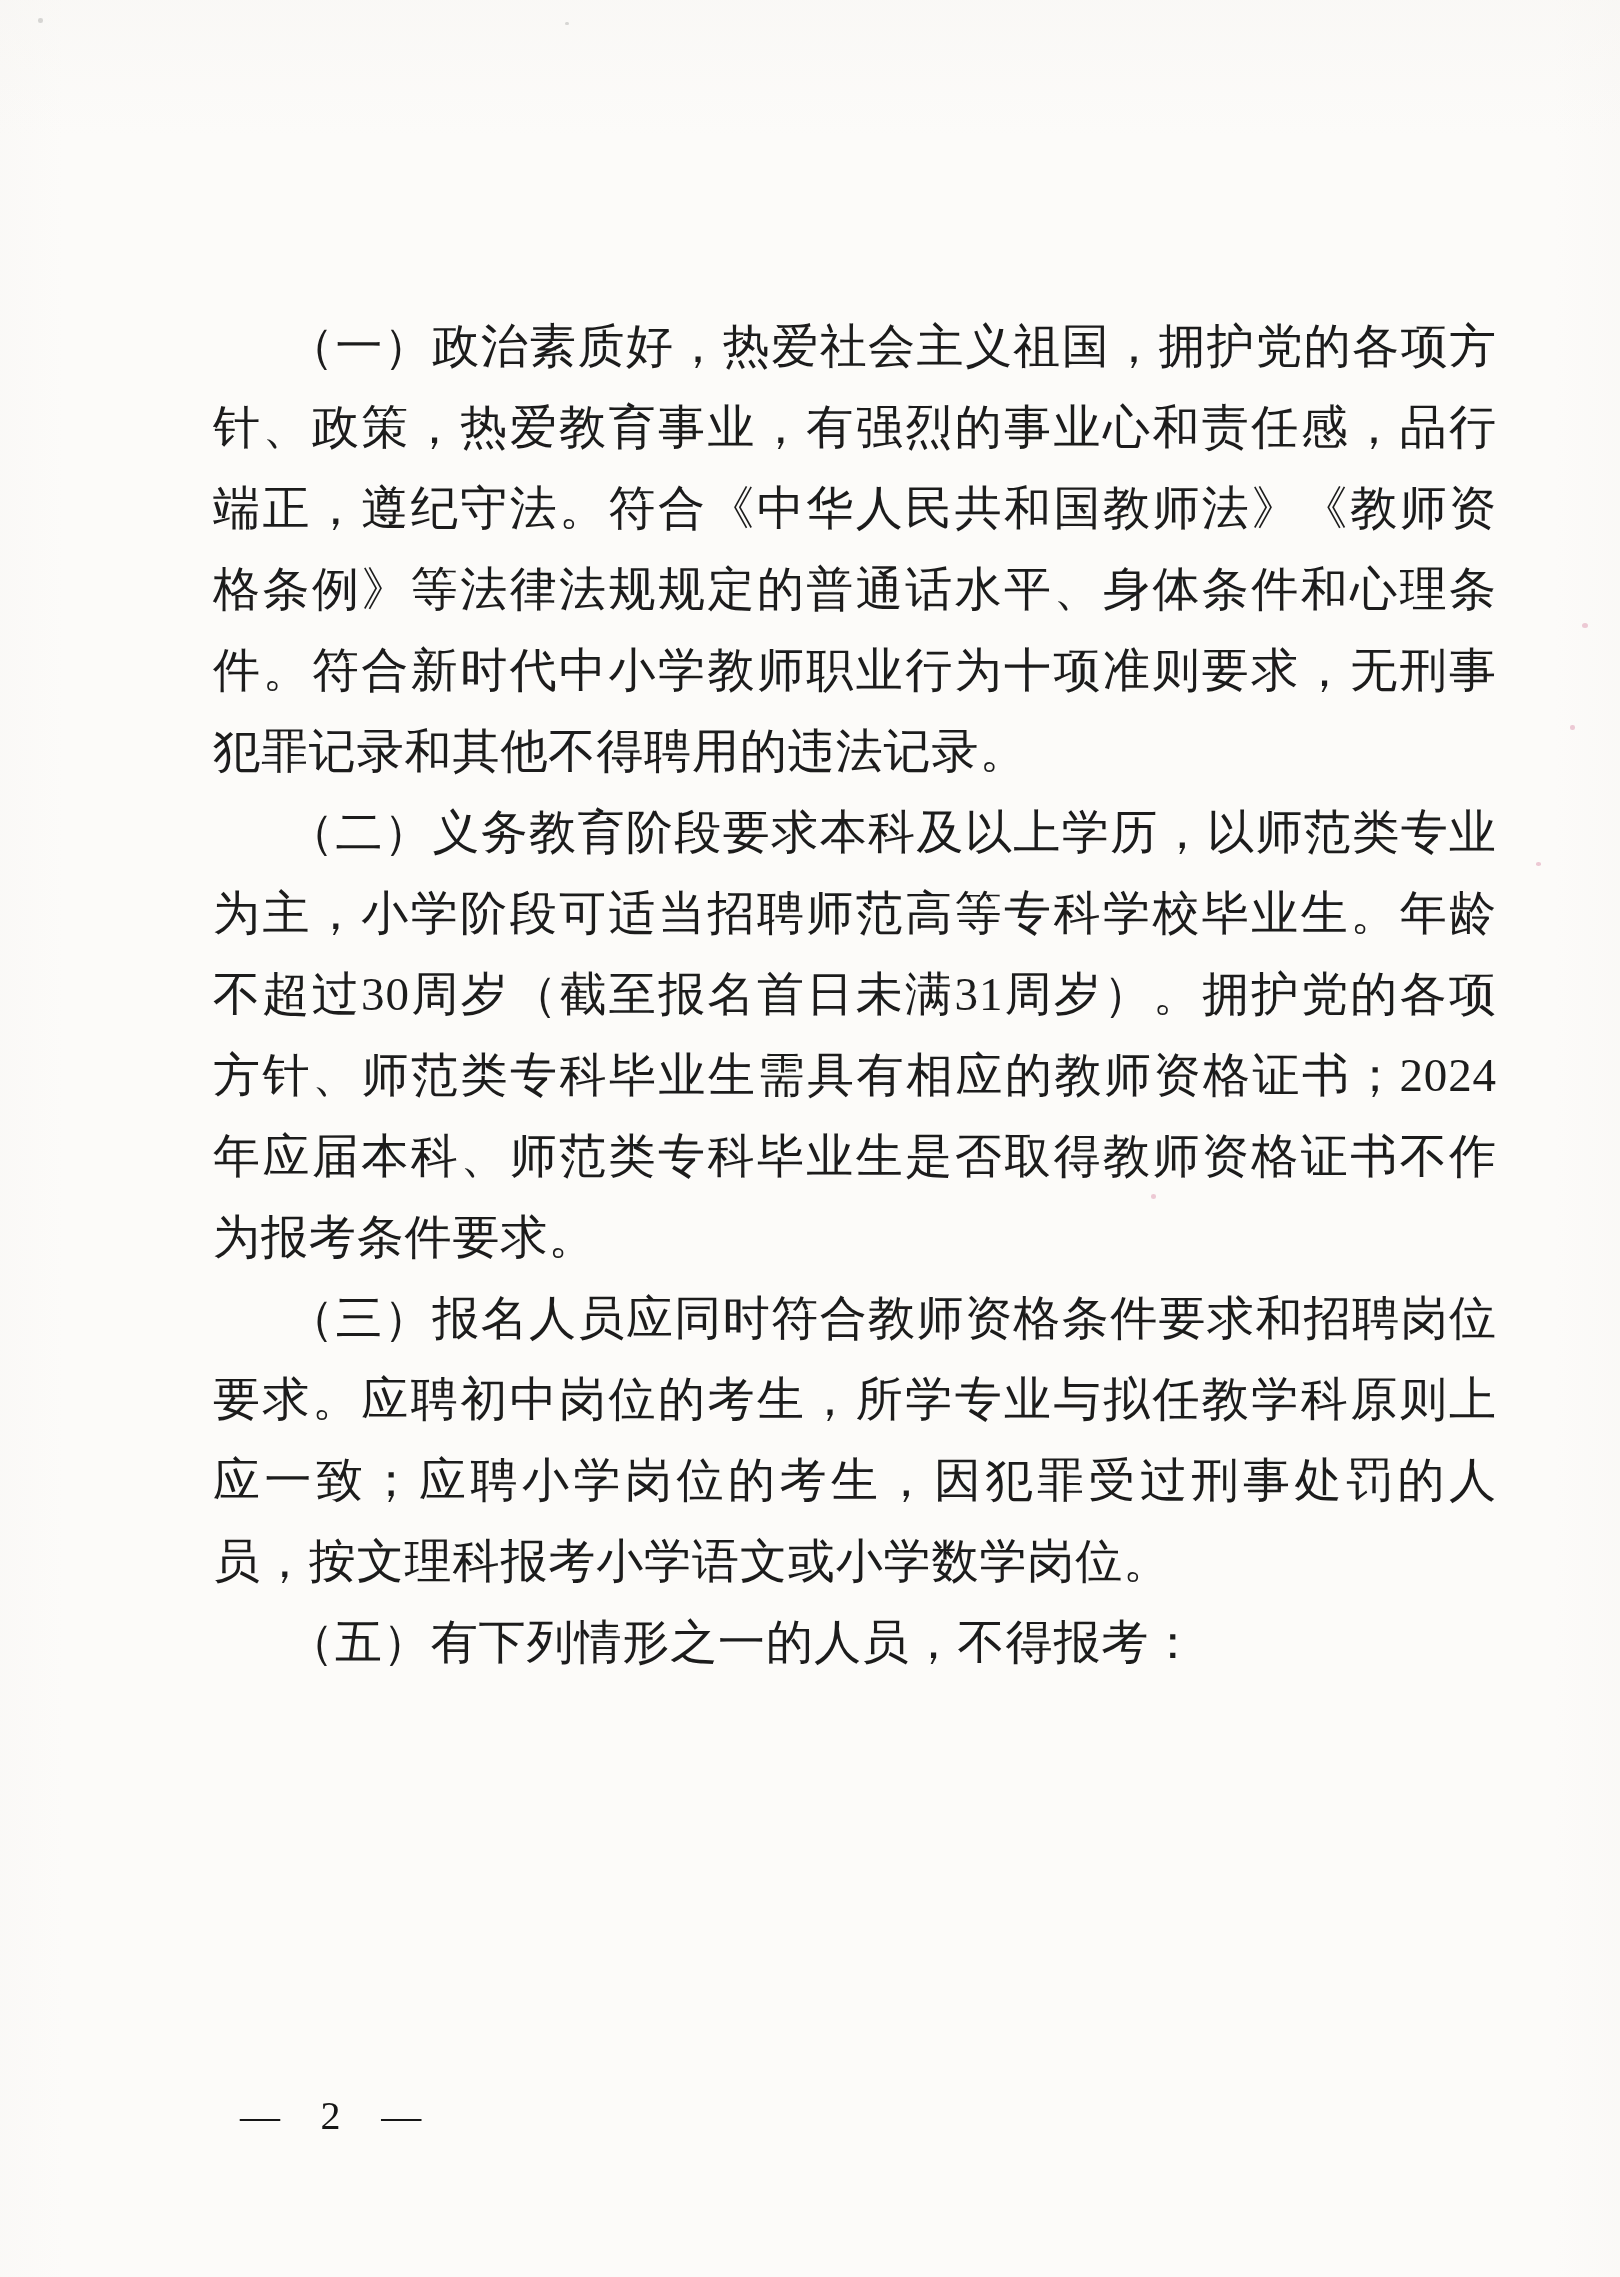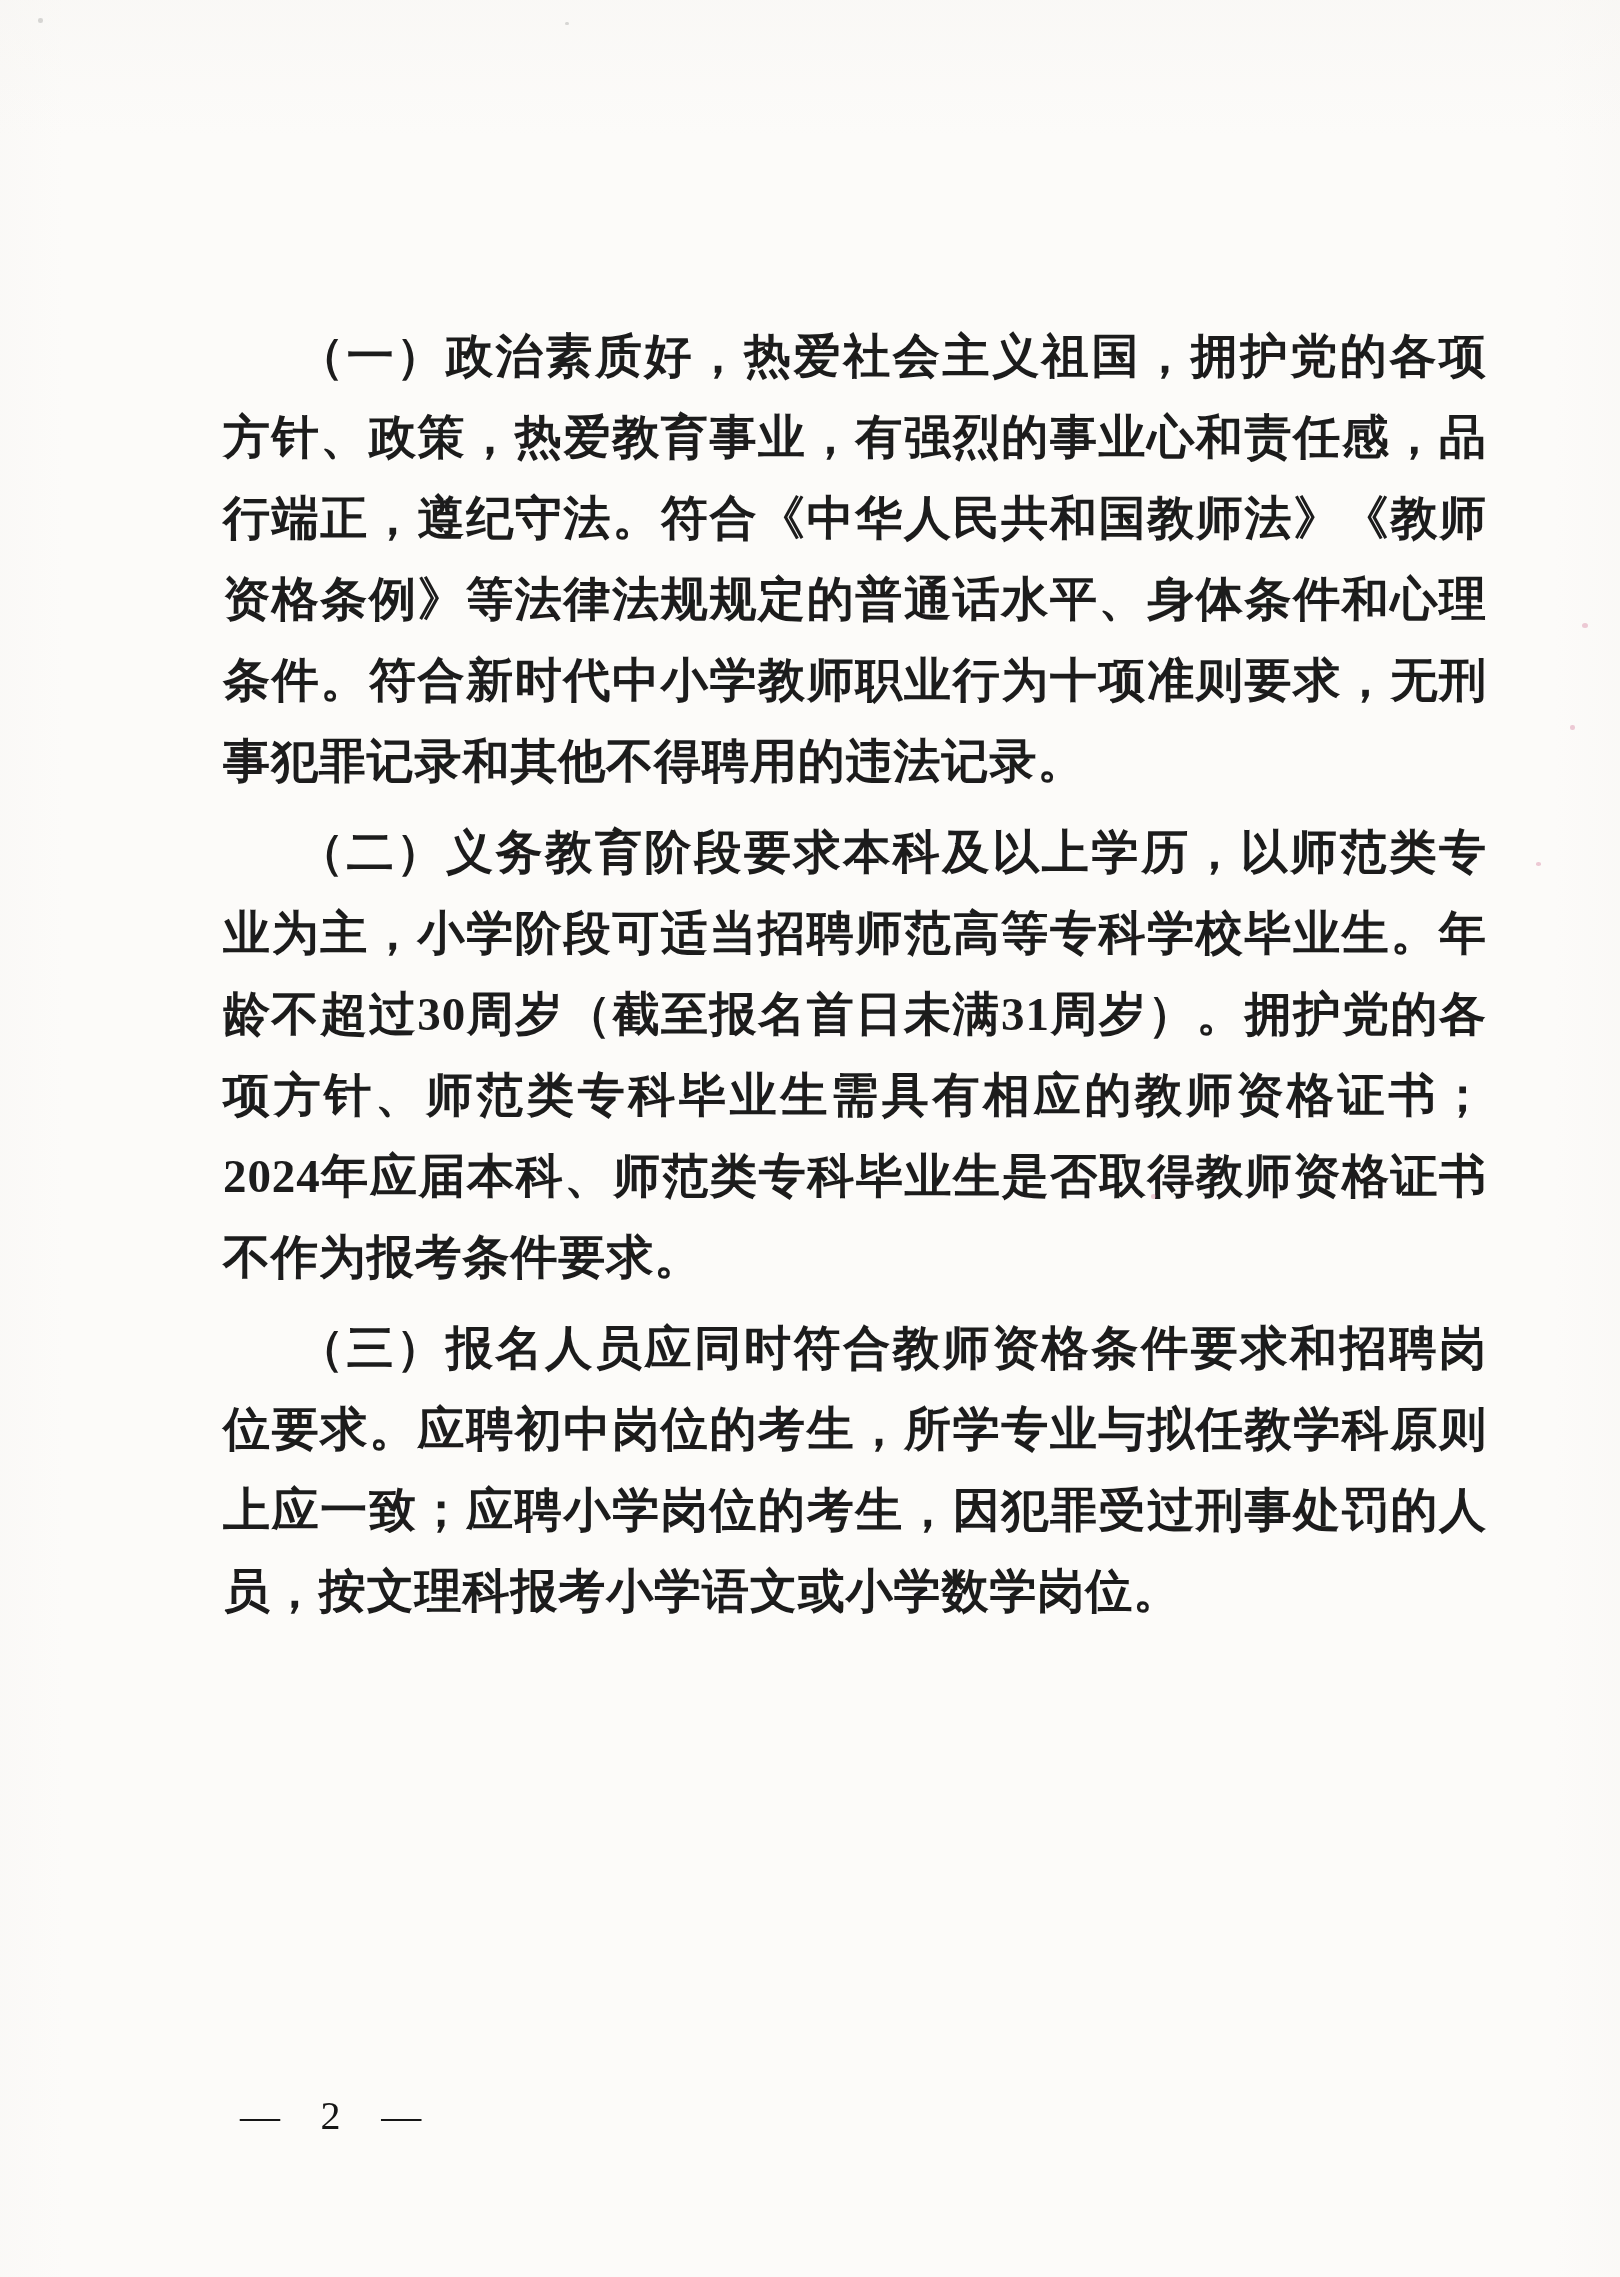--- a/index.html
+++ b/index.html
@@ -28,23 +28,22 @@
     left: 213px;
     top: 306px;
     width: 1284px;
     font-size: 47px;
     line-height: 81px;
     text-align: justify;
     letter-spacing: 0.9px;
     color: #1c1c1c;
   }
   .para {
-    margin: 10px;
+    margin: 0;
     text-indent: 74px;
-    font-weight: bold;
   }
   .footer {
     position: absolute;
     left: 240px;
     top: 2094px;
     font-size: 40px;
     line-height: 43px;
     word-spacing: 27px;
     color: #161616;
     letter-spacing: 1.8px;
@@ -64,20 +63,21 @@
 </style>
 </head>
 <body>
 
 <div class="page">
 
   <div class="content">
     <p class="para">（一）政治素质好，热爱社会主义祖国，拥护党的各项方针、政策，热爱教育事业，有强烈的事业心和责任感，品行端正，遵纪守法。符合《中华人民共和国教师法》《教师资格条例》等法律法规规定的普通话水平、身体条件和心理条件。符合新时代中小学教师职业行为十项准则要求，无刑事犯罪记录和其他不得聘用的违法记录。</p>
     <p class="para">（二）义务教育阶段要求本科及以上学历，以师范类专业为主，小学阶段可适当招聘师范高等专科学校毕业生。年龄不超过30周岁（截至报名首日未满31周岁）。拥护党的各项方针、师范类专科毕业生需具有相应的教师资格证书；2024年应届本科、师范类专科毕业生是否取得教师资格证书不作为报考条件要求。</p>
     <p class="para">（三）报名人员应同时符合教师资格条件要求和招聘岗位要求。应聘初中岗位的考生，所学专业与拟任教学科原则上应一致；应聘小学岗位的考生，因犯罪受过刑事处罚的人员，按文理科报考小学语文或小学数学岗位。</p>
+    <p class="para">（五）有下列情形之一的人员，不得报考：</p>
   </div>
 
   <div class="footer">— 2 —</div>
 
   <span class="speck pink s1"></span>
   <span class="speck pink s2"></span>
   <span class="speck pink s3"></span>
   <span class="speck pink s4"></span>
   <span class="speck gray s5"></span>
   <span class="speck gray s6"></span>

